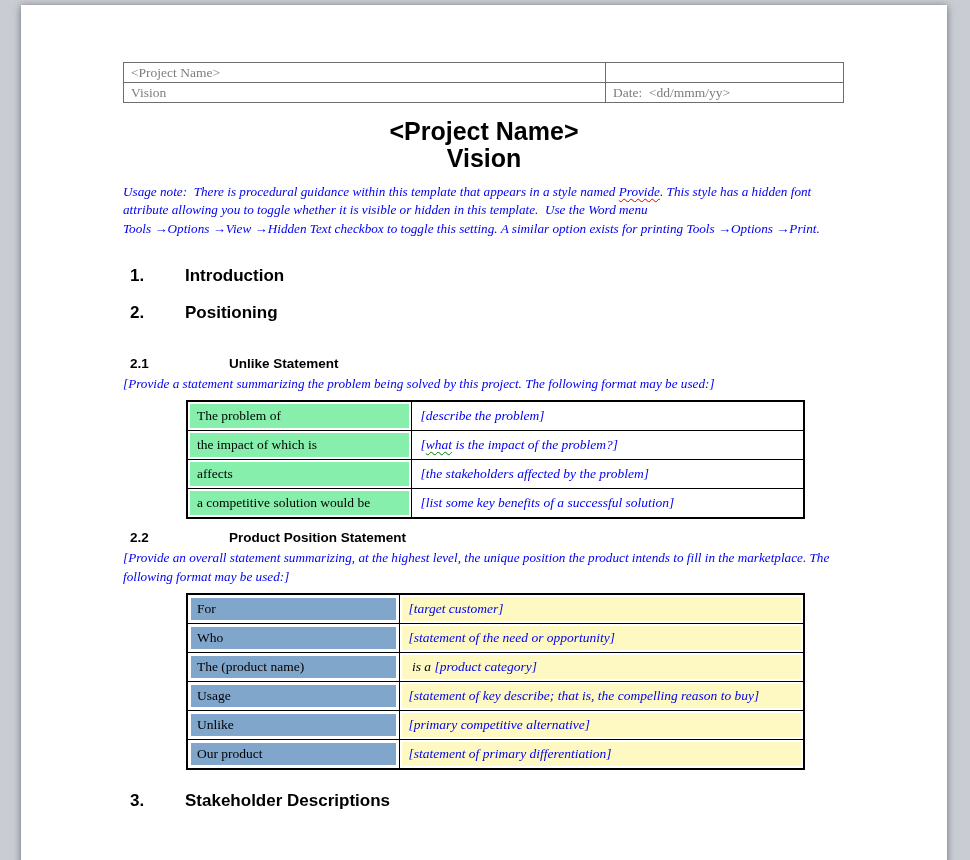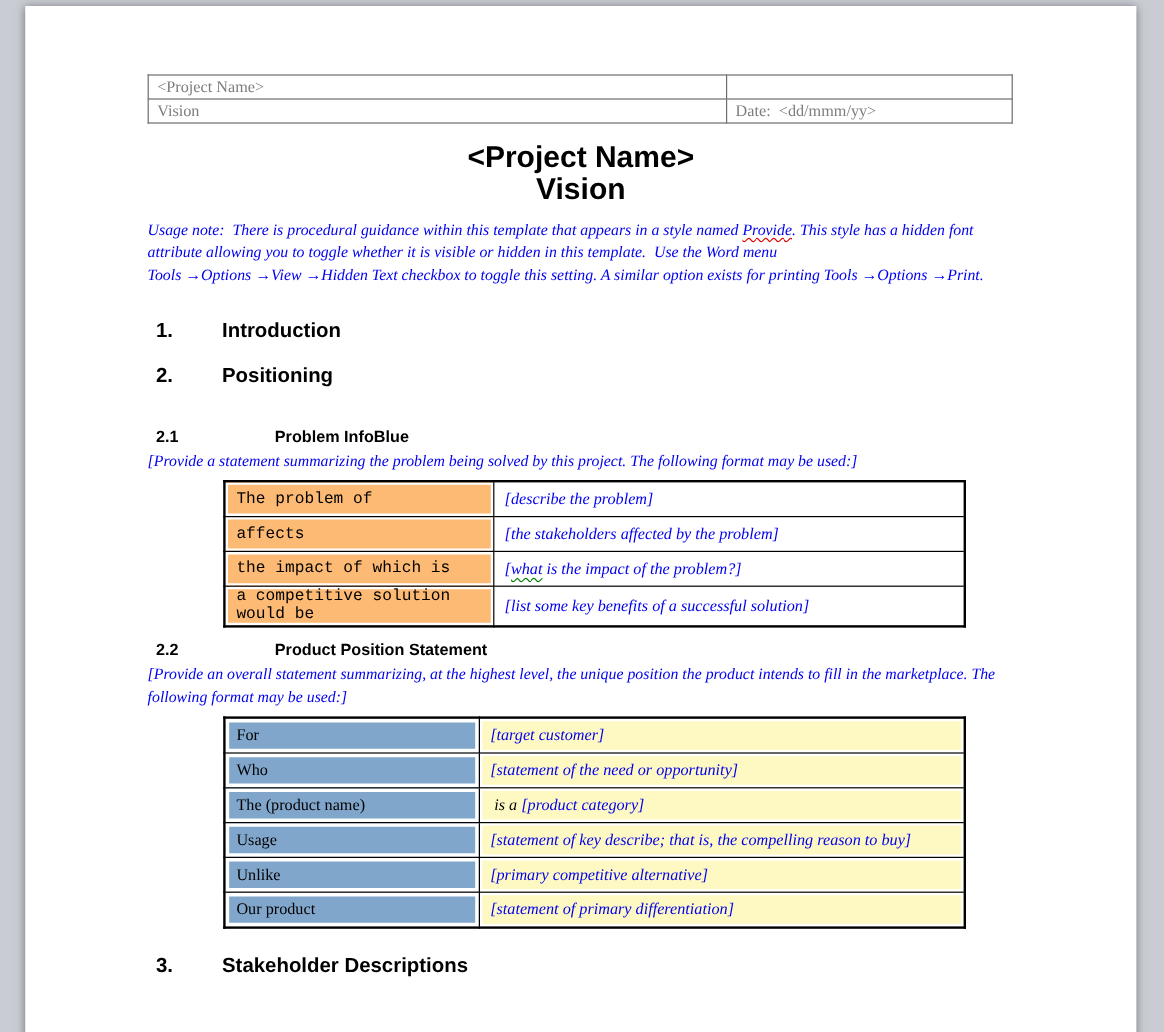--- a/index.html
+++ b/index.html
@@ -100,21 +100,21 @@
     border: 2px solid #000;
   }
   table.stmt td {
     border: 1px solid #000;
     height: 26px;
     padding: 1px 9px;
     vertical-align: middle;
     font-size: 13.5px;
     overflow: hidden;
   }
-  td.shade-gray { background: #fdba74; box-shadow: inset 0 0 0 2px #fff; font-family: Liberation Mono, monospace; }
+  td.shade-gray { background: #86efac; box-shadow: inset 0 0 0 2px #fff; }
   td.shade-blue-l { background: #80a6cb; box-shadow: inset 0 0 0 3px #fff; }
   td.shade-blue-r { background: #fef9c3; box-shadow: inset 0 0 0 2px #fff; }
   td .lbl { color: #000; font-style: normal; }
   td .val { color: #0000ee; font-style: italic; }
   td .val-black { color: #000; font-style: italic; white-space: pre; }
 </style>
 </head>
 <body>
 
 <div class="page">
@@ -150,42 +150,42 @@
       <span>Introduction</span>
     </div>
 
     <div class="h1 mt-pos">
       <span class="h-num">2.</span>
       <span>Positioning</span>
     </div>
 
     <div class="h2 mt-21">
       <span class="h-num">2.1</span>
-      <span>Problem  InfoBlue</span>
+      <span>Unlike  Statement</span>
     </div>
 
     <div class="info mt-body">[Provide a statement summarizing the problem being solved by this project. The following format may be used:]</div>
 
     <table class="stmt">
       <colgroup>
           <col style="width:224px">
           <col style="width:393px">
         </colgroup>
       <tbody>
           <tr>
         <td class="shade-gray"><span class="lbl">The problem of</span></td>
         <td><span class="val">[describe the problem]</span></td>
       </tr>
       <tr>
+        <td class="shade-gray"><span class="lbl">the impact of which is</span></td>
+        <td><span class="val">[</span><span class="val sq-green">what</span><span class="val"> is the impact of the problem?]</span></td>
+      </tr>
+      <tr>
         <td class="shade-gray"><span class="lbl">affects</span></td>
         <td><span class="val">[the stakeholders affected by the problem]</span></td>
-      </tr>
-      <tr>
-        <td class="shade-gray"><span class="lbl">the impact of which is</span></td>
-        <td><span class="val">[</span><span class="val sq-green">what</span><span class="val"> is the impact of the problem?]</span></td>
       </tr>
       <tr>
         <td class="shade-gray"><span class="lbl">a competitive solution would be</span></td>
         <td><span class="val">[list some key benefits of a successful solution]</span></td>
       </tr>
     </tbody>
       </table>
 
     <div class="h2 mt-22">
       <span class="h-num">2.2</span>

